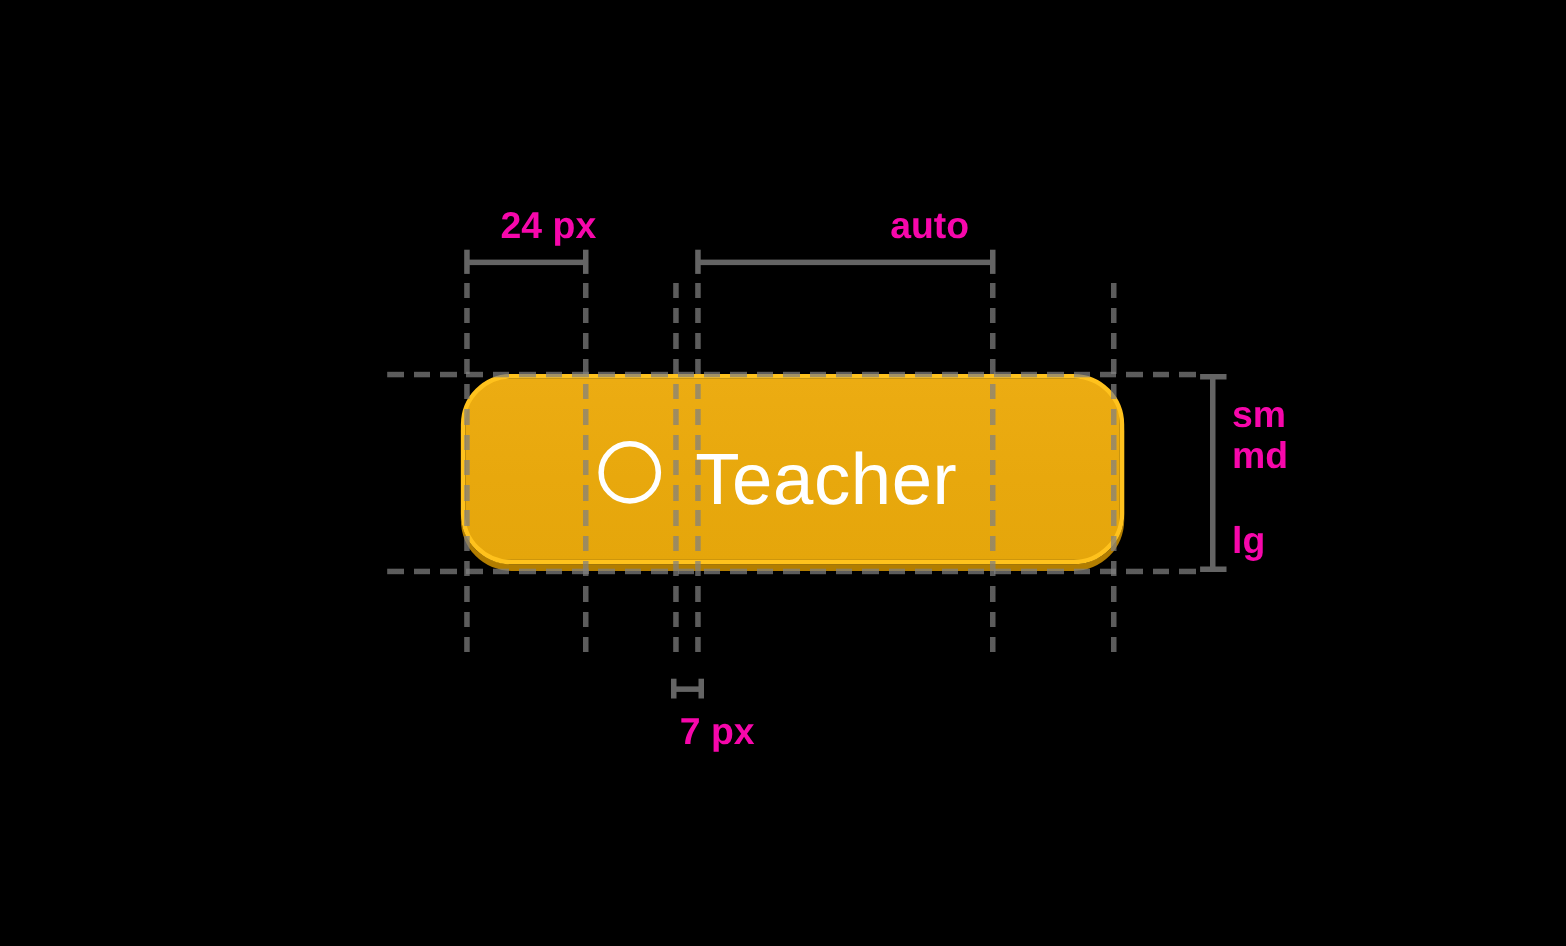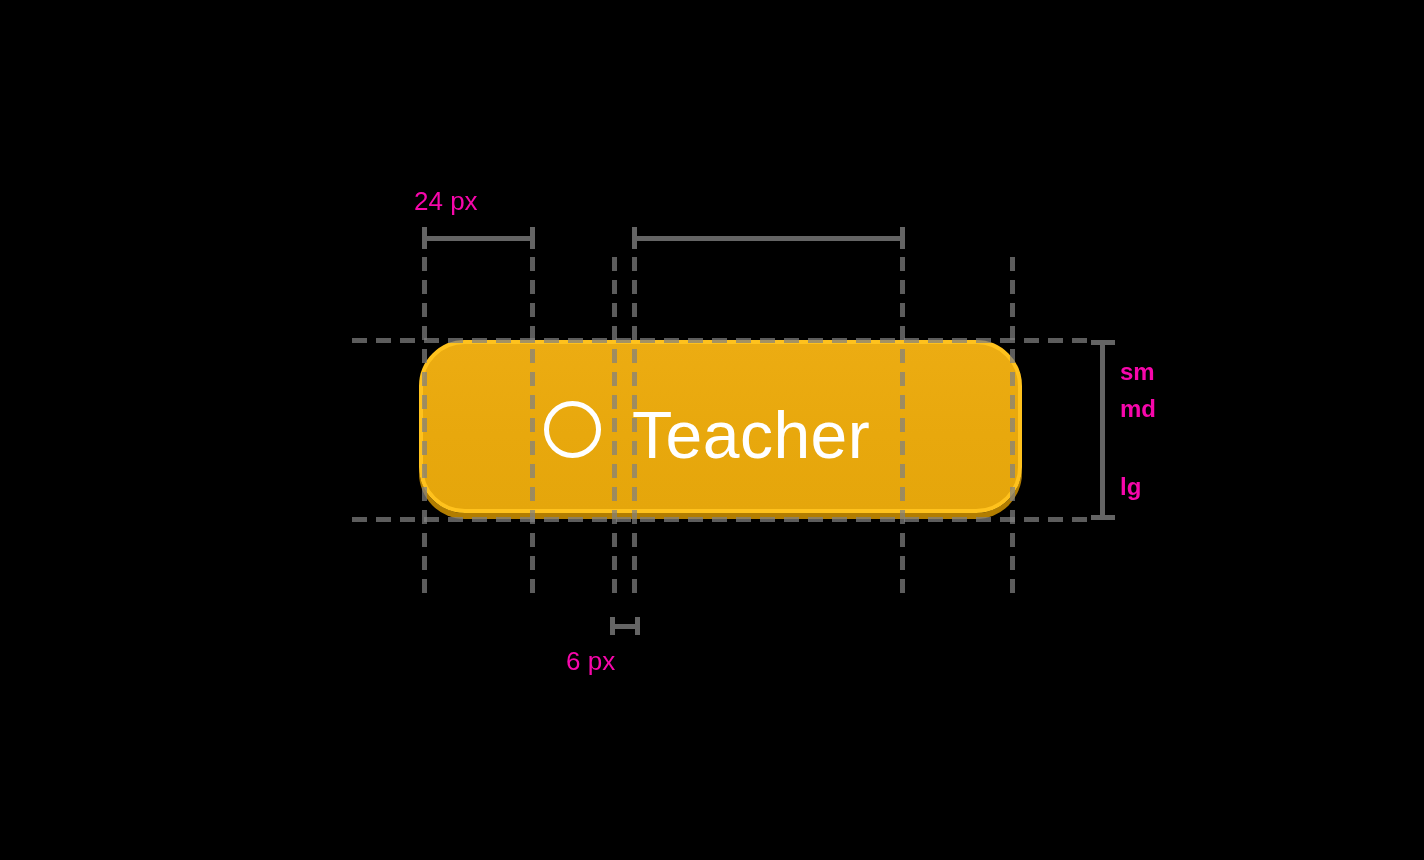--- a/index.html
+++ b/index.html
@@ -45,25 +45,25 @@
   }
   .hguide{
     position:absolute;height:5px;left:352px;width:738px;z-index:2;
     background:repeating-linear-gradient(to right,var(--dash) 0 15px,transparent 15px 24px);
   }
   
   .mline{position:absolute;background:var(--measure);z-index:3;}
   
   .mlabel{
     position:absolute;color:var(--accent);z-index:3;
-    font-size:26px;font-weight:400;text-align:left;white-space:nowrap;
+    font-size:34px;font-weight:700;text-align:right;white-space:nowrap;
   }
   .szlabel{
     position:absolute;left:1120px;color:var(--accent);z-index:3;
-    font-size:24px;font-weight:700;line-height:1;white-space:nowrap;
+    font-size:34px;font-weight:700;line-height:1;white-space:nowrap;
   }
 </style>
 </head>
 <body>
 
 <div class="canvas">
 
   <div class="btn">
     <span class="ring"></span>
     <span class="btn-label">Teacher</span>
@@ -80,25 +80,26 @@
   <div class="hguide" style="top:517px"></div>
 
   <div class="mline" style="left:424px;top:236px;width:108px;height:5px"></div>
   <div class="mline" style="left:422px;top:227px;width:5px;height:22px"></div>
   <div class="mline" style="left:530px;top:227px;width:5px;height:22px"></div>
   <div class="mlabel" style="left:414px;top:186px;width:128px">24 px</div>
 
   <div class="mline" style="left:635px;top:236px;width:268px;height:5px"></div>
   <div class="mline" style="left:632px;top:227px;width:5px;height:22px"></div>
   <div class="mline" style="left:900px;top:227px;width:5px;height:22px"></div>
+  <div class="mlabel" style="left:633px;top:186px;width:248px">auto</div>
 
   <div class="mline" style="left:612px;top:624px;width:26px;height:5px"></div>
   <div class="mline" style="left:610px;top:617px;width:5px;height:18px"></div>
   <div class="mline" style="left:635px;top:617px;width:5px;height:18px"></div>
-  <div class="mlabel" style="left:566px;top:646px;width:120px">6 px</div>
+  <div class="mlabel" style="left:566px;top:646px;width:120px">7 px</div>
 
   <div class="mline" style="left:1100px;top:342px;width:5px;height:178px"></div>
   <div class="mline" style="left:1091px;top:340px;width:24px;height:5px"></div>
   <div class="mline" style="left:1091px;top:515px;width:24px;height:5px"></div>
 
   <div class="szlabel" style="top:360px">sm</div>
   <div class="szlabel" style="top:397px">md</div>
   <div class="szlabel" style="top:475px">lg</div>
 
 </div>

